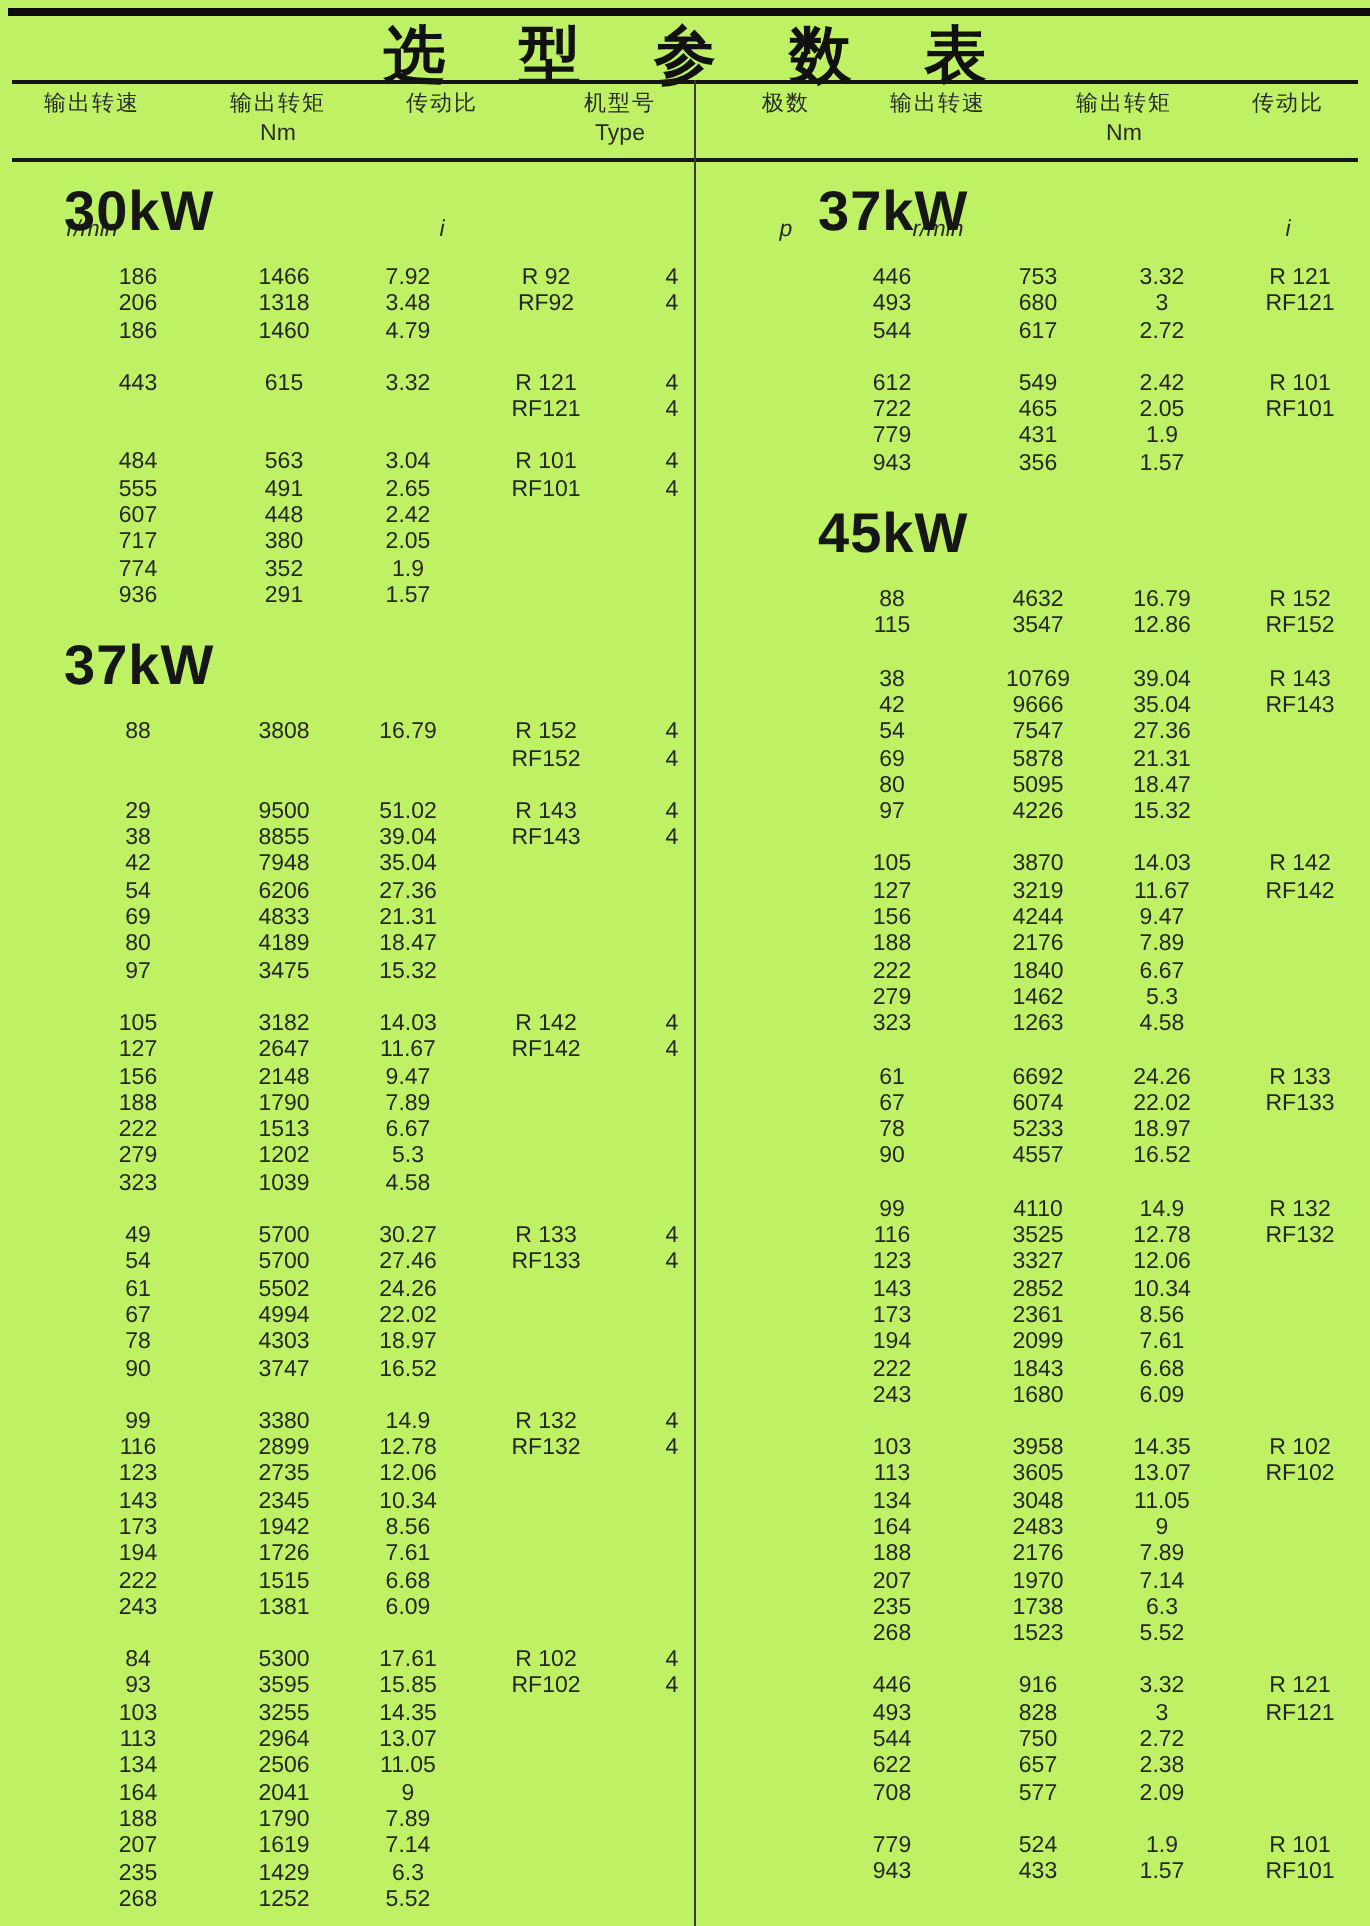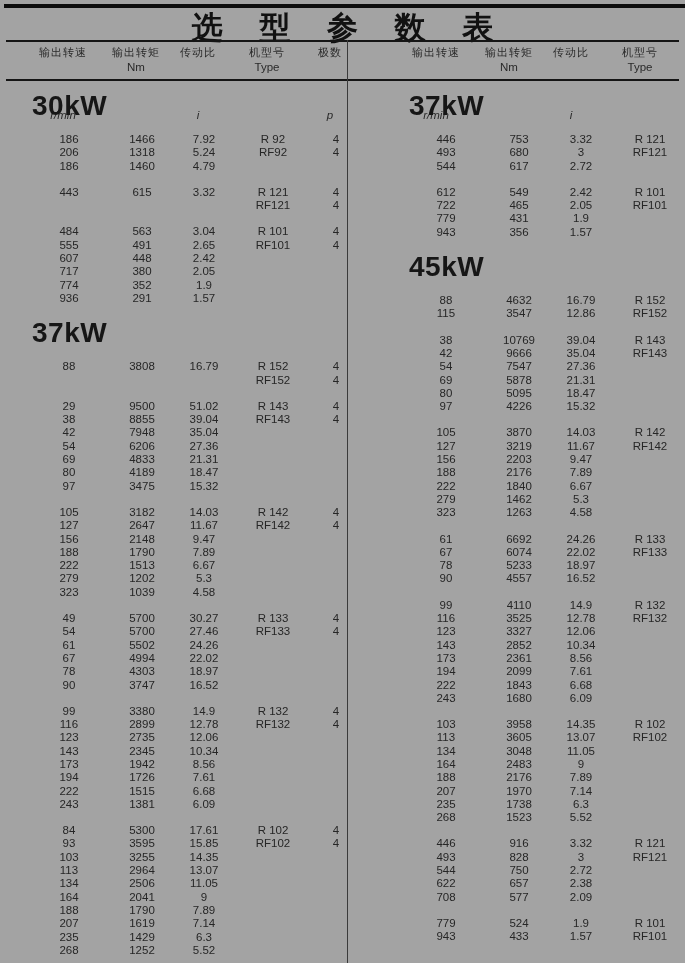--- a/index.html
+++ b/index.html
@@ -1,32 +1,32 @@
 <!DOCTYPE html>
 <html><head>
 <meta charset="utf-8">
 <style>
   html,body{margin:0;padding:0;background:#e8e8e8;}
   .page{
     position:relative;width:685px;height:963px;margin:0 auto;
-    background:#a3a3a3;overflow:hidden;
+    background:#bef264;overflow:hidden;
     font-family:"Liberation Sans","DejaVu Sans",sans-serif;color:#1f1f1f;
   }
   .top-rule{position:absolute;left:4px;right:0;top:4px;height:4px;background:#0d0d0d;}
   .title{
     position:absolute;left:0;right:0;top:7px;margin:0;text-align:center;
     font-size:31px;font-weight:bold;color:#111;letter-spacing:14px;text-indent:14px;
     font-family:"Liberation Sans","DejaVu Sans",sans-serif;
   }
   .title-rule{position:absolute;left:6px;right:6px;top:40px;height:2px;background:#151515;}
   .header-rule{position:absolute;left:6px;right:6px;top:79px;height:2px;background:#151515;}
   .v-divider{position:absolute;left:347px;top:40px;bottom:0;width:1px;background:#3a3a3a;}
 
   .header-row{position:absolute;left:0;right:0;top:44px;height:35px;display:flex;}
-  .header-half{flex:0 0 341px;display:grid;grid-template-columns:78px 68px 56px 82px 44px;padding-left:24px;}
+  .header-half{flex:0 0 341px;display:grid;grid-template-columns:78px 68px 56px 82px 44px;padding-left:7px;gap:20px;}
   .header-half.right{flex:0 0 330px;margin-left:8px;}
   .hcol{text-align:center;}
   .hcn{font-size:11px;letter-spacing:1px;color:#2a2a2a;line-height:16px;}
   .hunit{font-size:11.5px;color:#2a2a2a;line-height:15px;}
   .hunit.it{font-style:italic;margin-top:48px;}
 
   .content{position:absolute;left:0;right:0;top:82px;bottom:0;display:flex;overflow:hidden;}
   .half{flex:0 0 341px;padding-left:18px;box-sizing:border-box;}
   .half.right{flex:0 0 337px;margin-left:7px;}
 
@@ -108,21 +108,21 @@
             <div class="row">
               <div class="cell">186</div>
               <div class="cell">1466</div>
               <div class="cell">7.92</div>
               <div class="cell">R 92</div>
               <div class="cell">4</div>
             </div>
             <div class="row">
               <div class="cell">206</div>
               <div class="cell">1318</div>
-              <div class="cell">5.24</div>
+              <div class="cell">3.48</div>
               <div class="cell">RF92</div>
               <div class="cell">4</div>
             </div>
             <div class="row">
               <div class="cell">186</div>
               <div class="cell">1460</div>
               <div class="cell">4.79</div>
               <div class="cell"></div>
               <div class="cell"></div>
             </div>
@@ -613,21 +613,21 @@
             </div>
             <div class="row">
               <div class="cell">127</div>
               <div class="cell">3219</div>
               <div class="cell">11.67</div>
               <div class="cell">RF142</div>
               <div class="cell">4</div>
             </div>
             <div class="row">
               <div class="cell">156</div>
-              <div class="cell">2203</div>
+              <div class="cell">4244</div>
               <div class="cell">9.47</div>
               <div class="cell"></div>
               <div class="cell"></div>
             </div>
             <div class="row">
               <div class="cell">188</div>
               <div class="cell">2176</div>
               <div class="cell">7.89</div>
               <div class="cell"></div>
               <div class="cell"></div>

